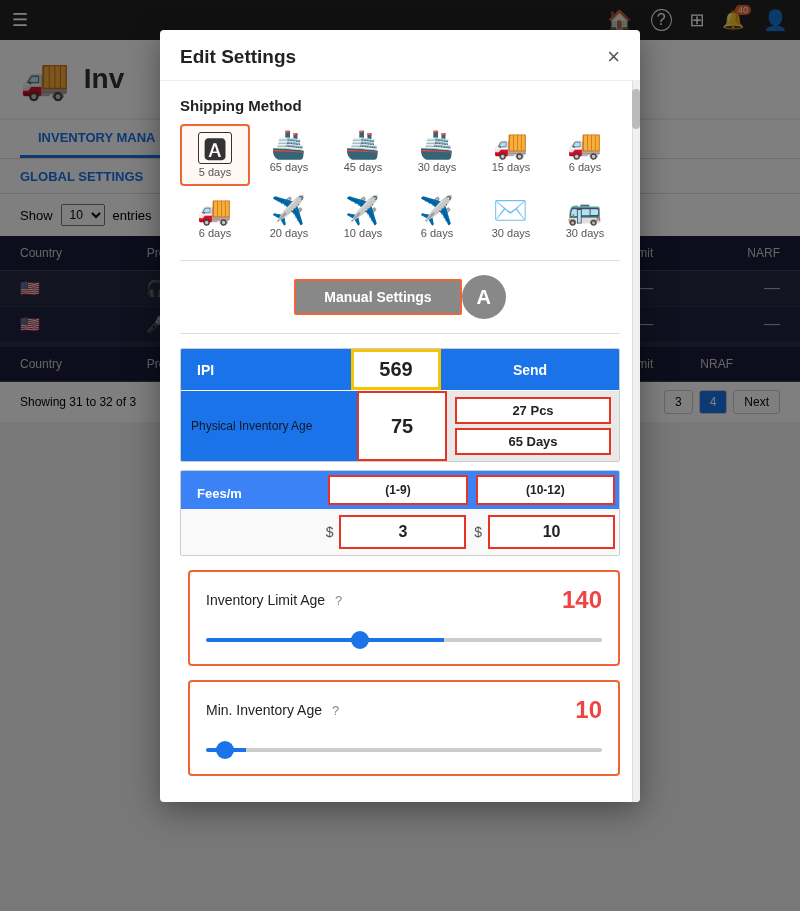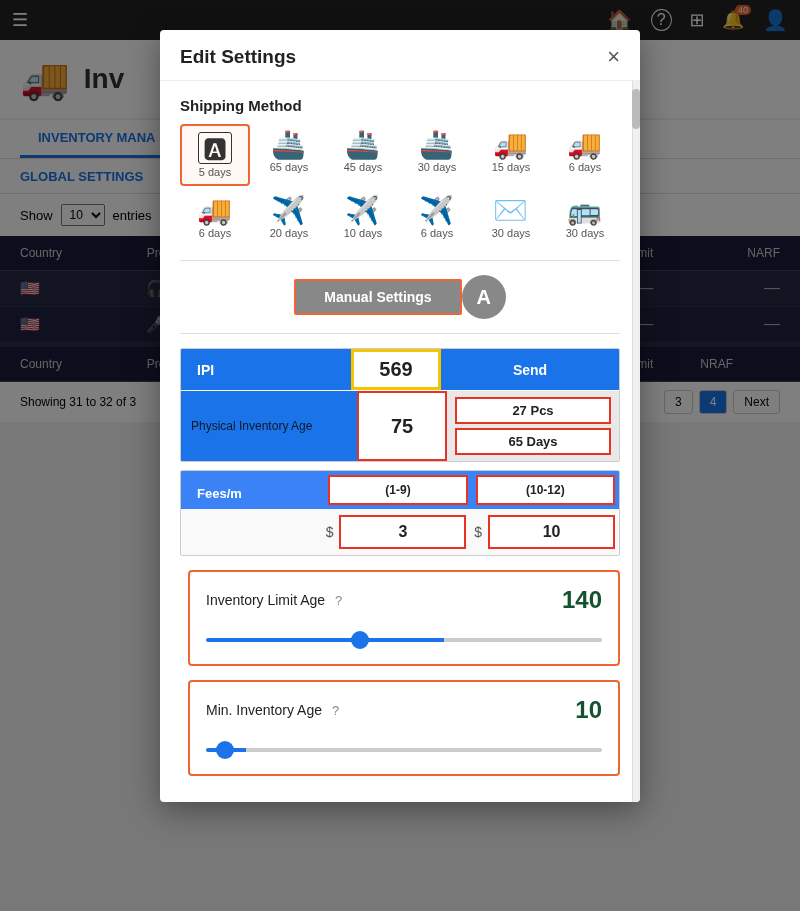--- a/index.html
+++ b/index.html
@@ -98,21 +98,21 @@
       font-size: 20px; font-weight: bold; color: #fff;
     }
 
     
     .inv-box {
       border: 2px solid #e63; border-radius: 4px; padding: 14px 16px; margin-top: 14px; margin-left: 8px;
     }
     .inv-row { display: flex; align-items: center; gap: 10px; margin-bottom: 10px; }
     .inv-label { font-size: 14px; color: #222; }
     .inv-help { color: #888; font-size: 13px; cursor: pointer; }
-    .inv-value { font-size: 24px; font-weight: bold; color: #14532d; margin-left: auto; }
+    .inv-value { font-size: 24px; font-weight: bold; color: #ef4444; margin-left: auto; }
     .slider-container { padding: 4px 0; }
     .slider {
       width: 100%; -webkit-appearance: none; height: 4px; border-radius: 2px;
       background: linear-gradient(to right, #1a73e8 60%, #ccc 60%);
       outline: none;
     }
     .slider::-webkit-slider-thumb {
       -webkit-appearance: none; width: 18px; height: 18px; border-radius: 50%;
       background: #1a73e8; cursor: pointer;
     }

